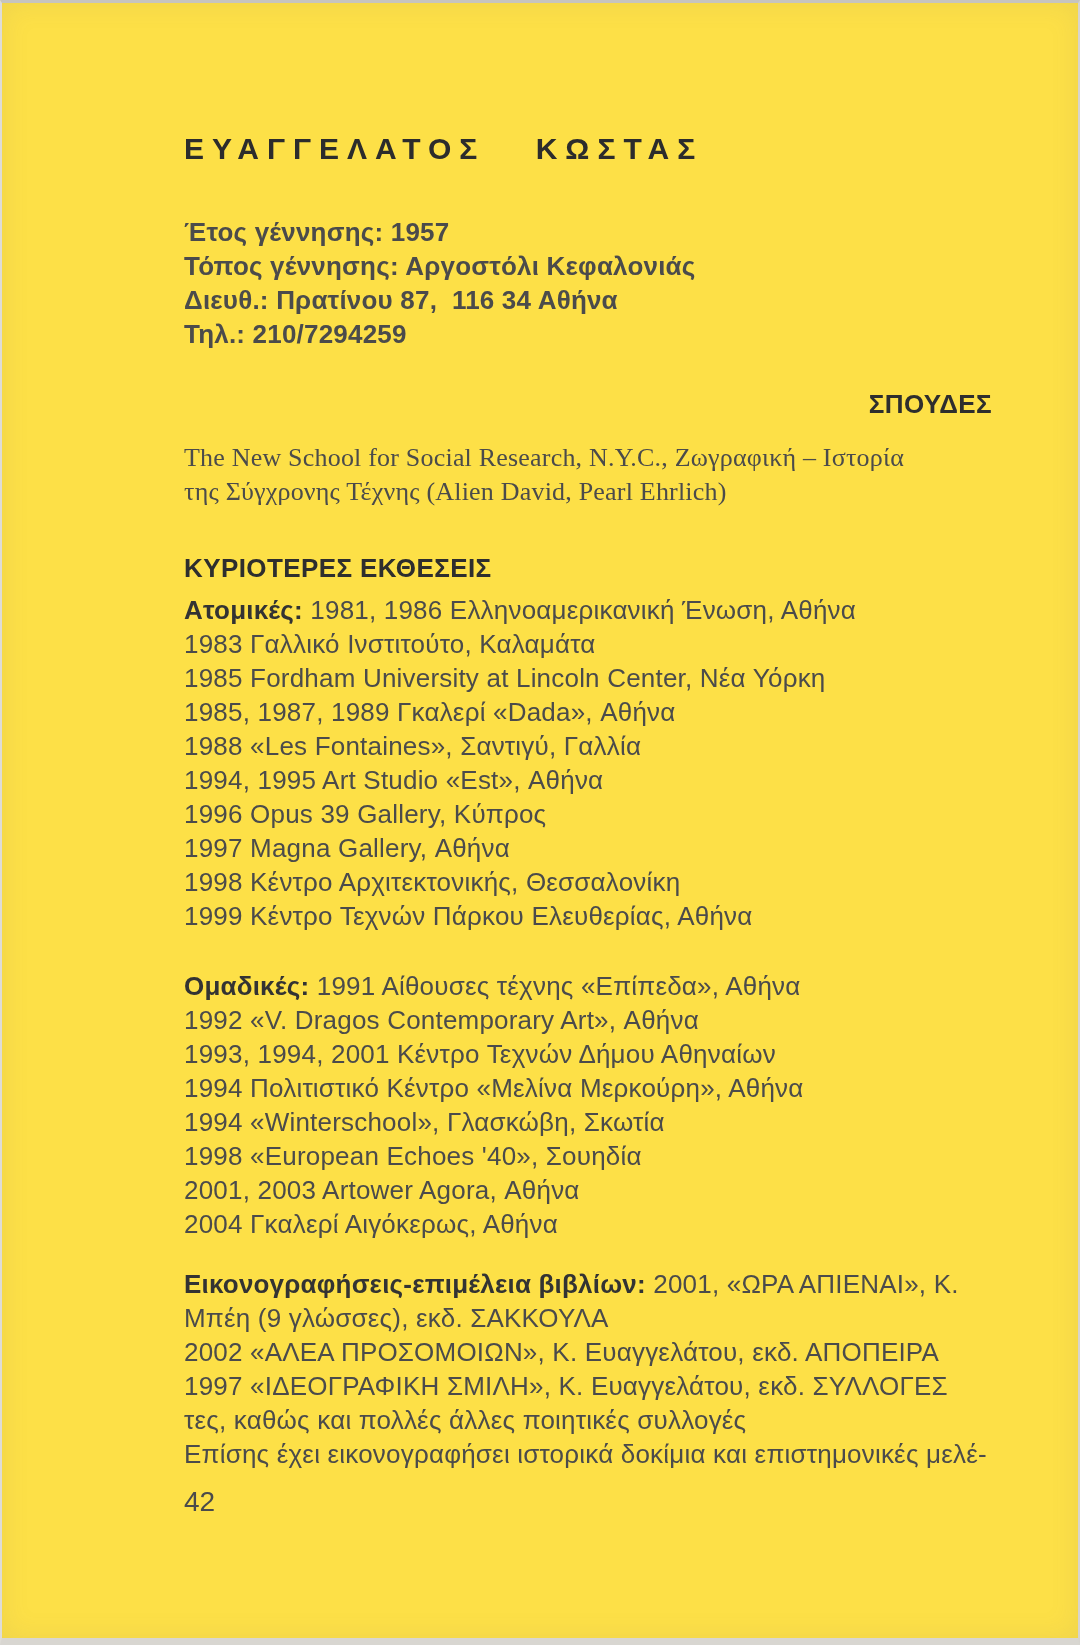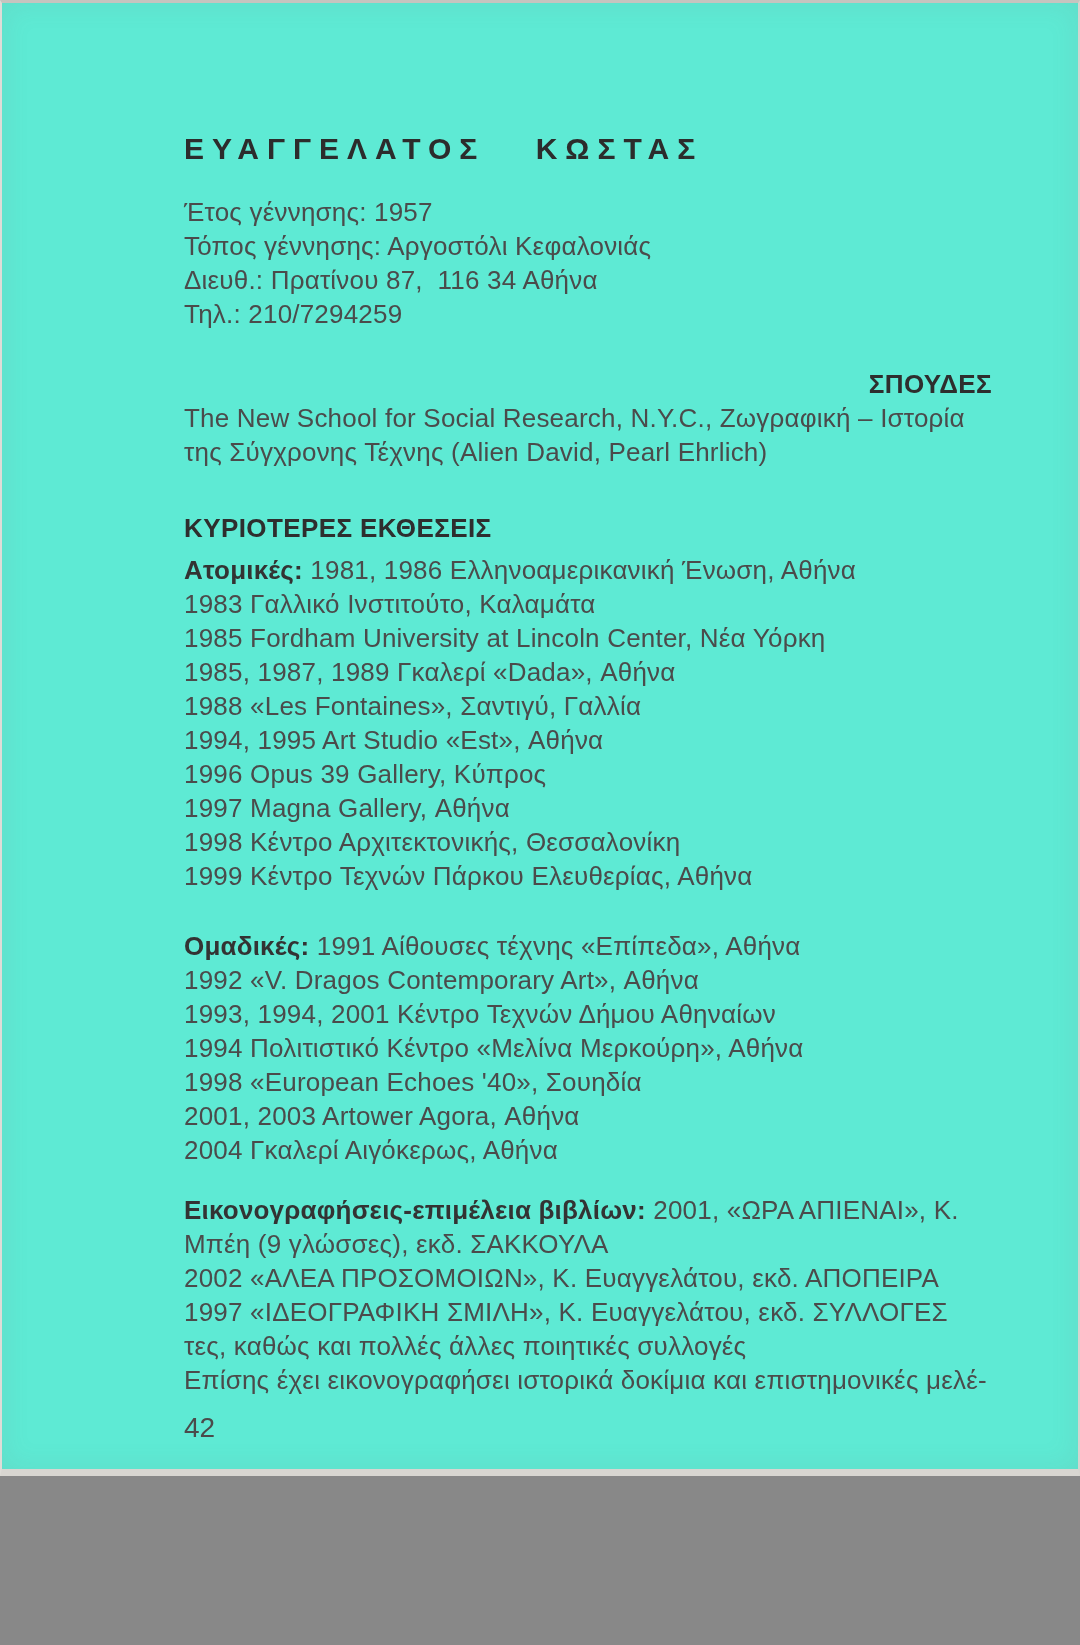--- a/index.html
+++ b/index.html
@@ -1,21 +1,21 @@
 <!DOCTYPE html>
 <html lang="el"><head>
 <meta charset="utf-8">
 <style>
   html, body { margin: 0; padding: 0; background: #888; }
   .page {
     position: relative;
     width: 1080px;
-    height: 1476px;
+    height: 1645px;
     margin: 0 auto;
-    background: #5eead4;
+    background: #fde047;
     font-family: "Liberation Sans", sans-serif;
     box-sizing: border-box;
     overflow: hidden;
     border-top: 3px solid #c6c4bf;
     border-bottom: 7px solid #d8d6d1;
     border-left: 2px solid #dedcd7;
     border-right: 2px solid #d6d4cf;
     box-shadow: inset 0 0 28px rgba(120,118,112,0.12);
   }
   .content {
@@ -34,31 +34,31 @@
   .artist-title {
     margin: 0;
     font-size: 30px;
     line-height: 36px;
     font-weight: bold;
     color: #2c2c2c;
     letter-spacing: 8px;
     word-spacing: 34px;
     white-space: pre;
   }
-  .bio { margin-top: 28px; }
+  .bio { margin-top: 48px; font-weight: bold; }
   .section-heading {
     margin: 0;
     font-size: 26px;
     line-height: 34px;
     font-weight: bold;
     color: #2e2e2e;
     letter-spacing: 0.4px;
   }
   .studies-heading { margin-top: 36px; text-align: right; }
-  .studies-text { margin-top: 0; }
+  .studies-text { margin-top: 20px; font-family: Liberation Serif, serif; }
   .exhibitions-heading { margin-top: 42px; }
   .solo-block { margin-top: 8px; }
   .group-block { margin-top: 36px; }
   .illustrations-block { margin-top: 26px; }
   .inline-label {
     font-weight: bold;
     color: #333333;
   }
   .page-number {
     margin-top: 14px;
@@ -101,20 +101,21 @@
       <div class="line">1997 Magna Gallery, Αθήνα</div>
       <div class="line">1998 Κέντρο Αρχιτεκτονικής, Θεσσαλονίκη</div>
       <div class="line">1999 Κέντρο Τεχνών Πάρκου Ελευθερίας, Αθήνα</div>
     </div>
 
     <div class="group-block">
       <div class="line"><span class="inline-label">Ομαδικές:</span><span> 1991 Αίθουσες τέχνης «Επίπεδα», Αθήνα</span></div>
       <div class="line">1992 «V. Dragos Contemporary Art», Αθήνα</div>
       <div class="line">1993, 1994, 2001 Κέντρο Τεχνών Δήμου Αθηναίων</div>
       <div class="line">1994 Πολιτιστικό Κέντρο «Μελίνα Μερκούρη», Αθήνα</div>
+      <div class="line">1994 «Winterschool», Γλασκώβη, Σκωτία</div>
       <div class="line">1998 «European Echoes '40», Σουηδία</div>
       <div class="line">2001, 2003 Artower Agora, Αθήνα</div>
       <div class="line">2004 Γκαλερί Αιγόκερως, Αθήνα</div>
     </div>
 
     <div class="illustrations-block">
       <div class="line"><span class="inline-label">Εικονογραφήσεις-επιμέλεια βιβλίων:</span><span> 2001, «ΩΡΑ ΑΠΙΕΝΑΙ», Κ.</span></div>
       <div class="line">Μπέη (9 γλώσσες), εκδ. ΣΑΚΚΟΥΛΑ</div>
       <div class="line">2002 «ΑΛΕΑ ΠΡΟΣΟΜΟΙΩΝ», Κ. Ευαγγελάτου, εκδ. ΑΠΟΠΕΙΡΑ</div>
       <div class="line">1997 «ΙΔΕΟΓΡΑΦΙΚΗ ΣΜΙΛΗ», Κ. Ευαγγελάτου, εκδ. ΣΥΛΛΟΓΕΣ</div>

